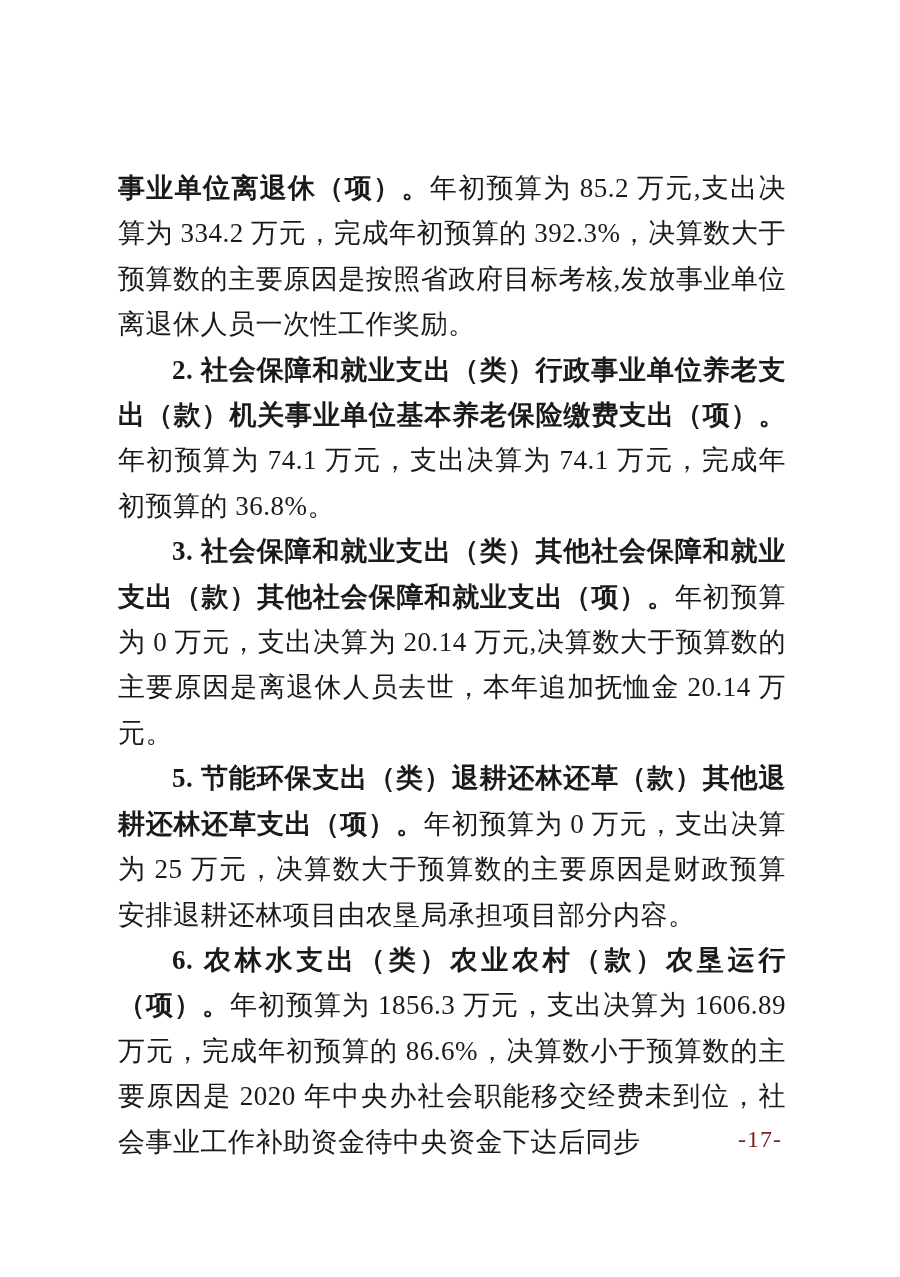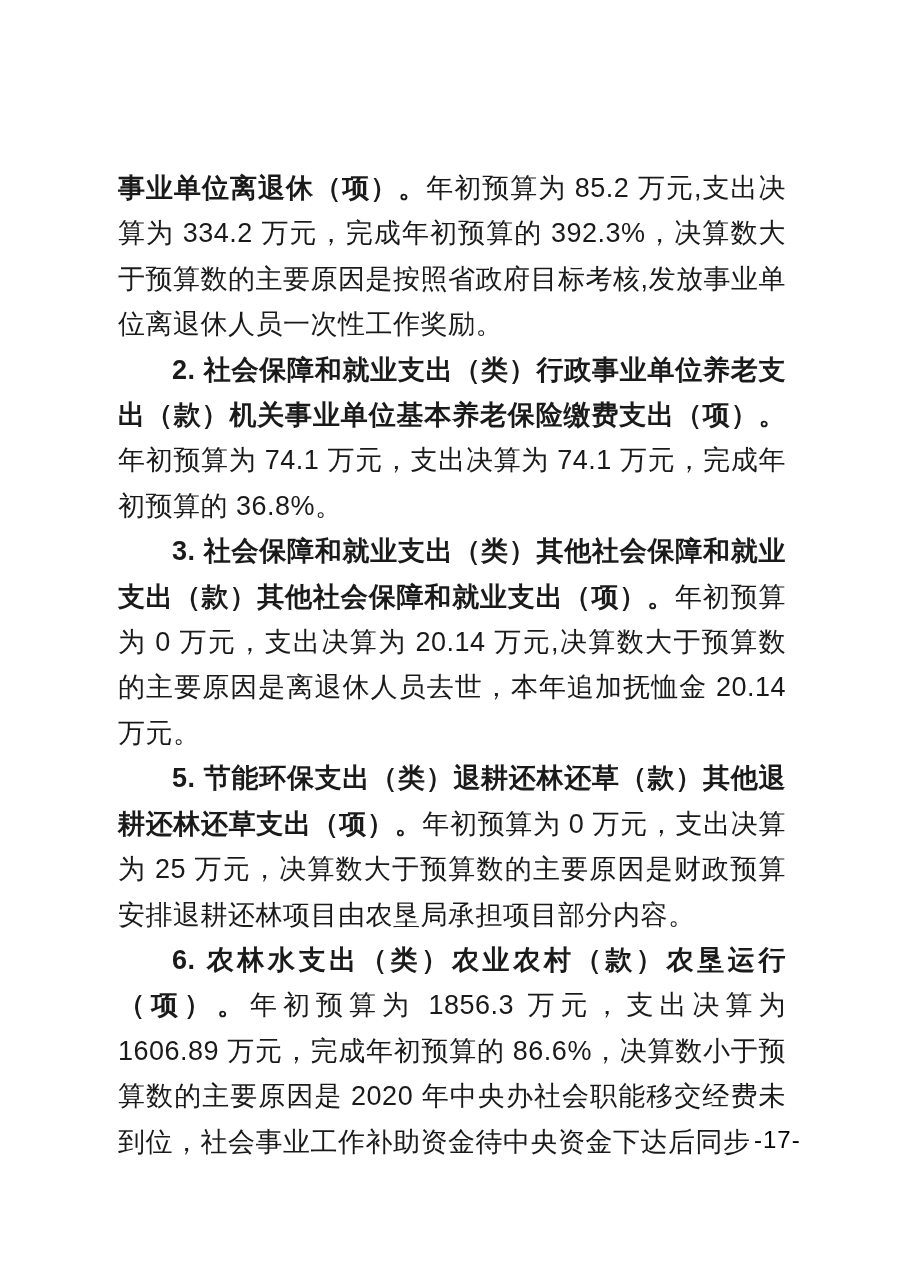--- a/index.html
+++ b/index.html
@@ -6,21 +6,21 @@
     margin: 0;
     padding: 0;
     background: #ffffff;
   }
   .page {
     position: relative;
     width: 900px;
     height: 1277px;
     background: #ffffff;
     overflow: hidden;
-    font-family: Liberation Sans, sans-serif;
+    font-family: Liberation Serif, serif;
     color: #1a1a1a;
   }
   .content {
     position: absolute;
     left: 118px;
     top: 166px;
     width: 668px;
     font-size: 27px;
     line-height: 45.4px;
     text-align: justify;
@@ -36,22 +36,21 @@
   }
   .para .heading {
     font-weight: 700;
   }
   .page-number {
     position: absolute;
     left: 738px;
     top: 1126px;
     font-size: 24px;
     letter-spacing: 1px;
-    color: #000000;
-    margin-left: 16px;
+    color: #7f1d1d;
   }
 </style>
 </head>
 <body>
 
 <div class="page">
   <div class="content">
 
     <p class="para continuation"><span class="heading">事业单位离退休（项）。</span><span class="body-text">年初预算为 85.2 万元,支出决算为 334.2 万元，完成年初预算的 392.3%，决算数大于预算数的主要原因是按照省政府目标考核,发放事业单位离退休人员一次性工作奖励。</span></p>
 

